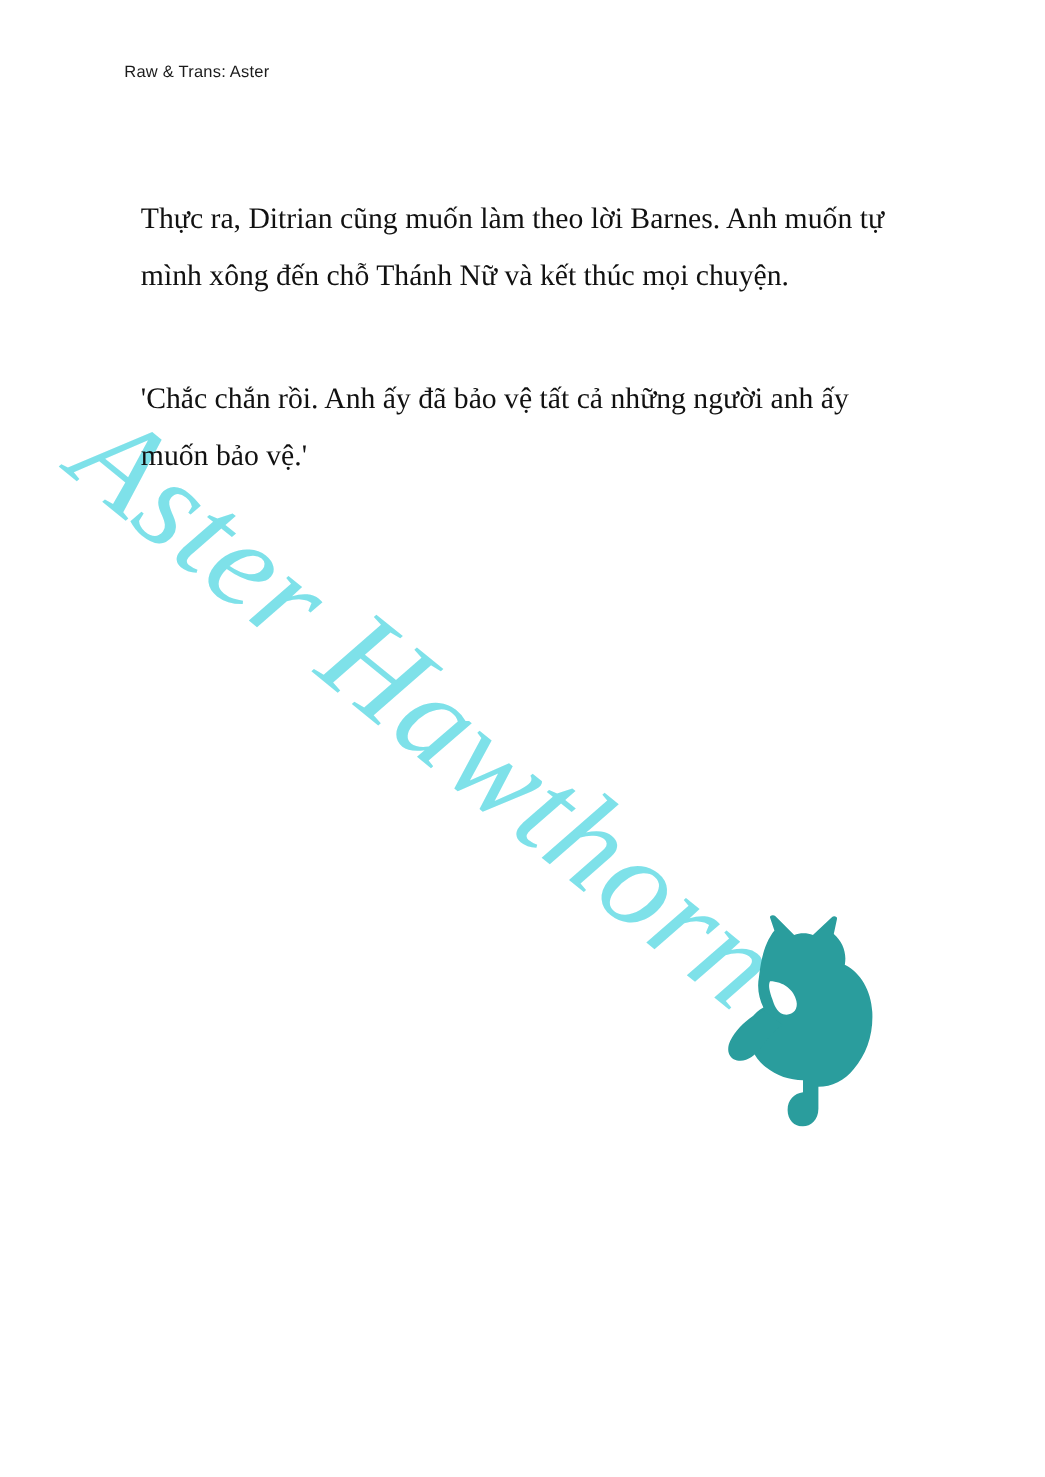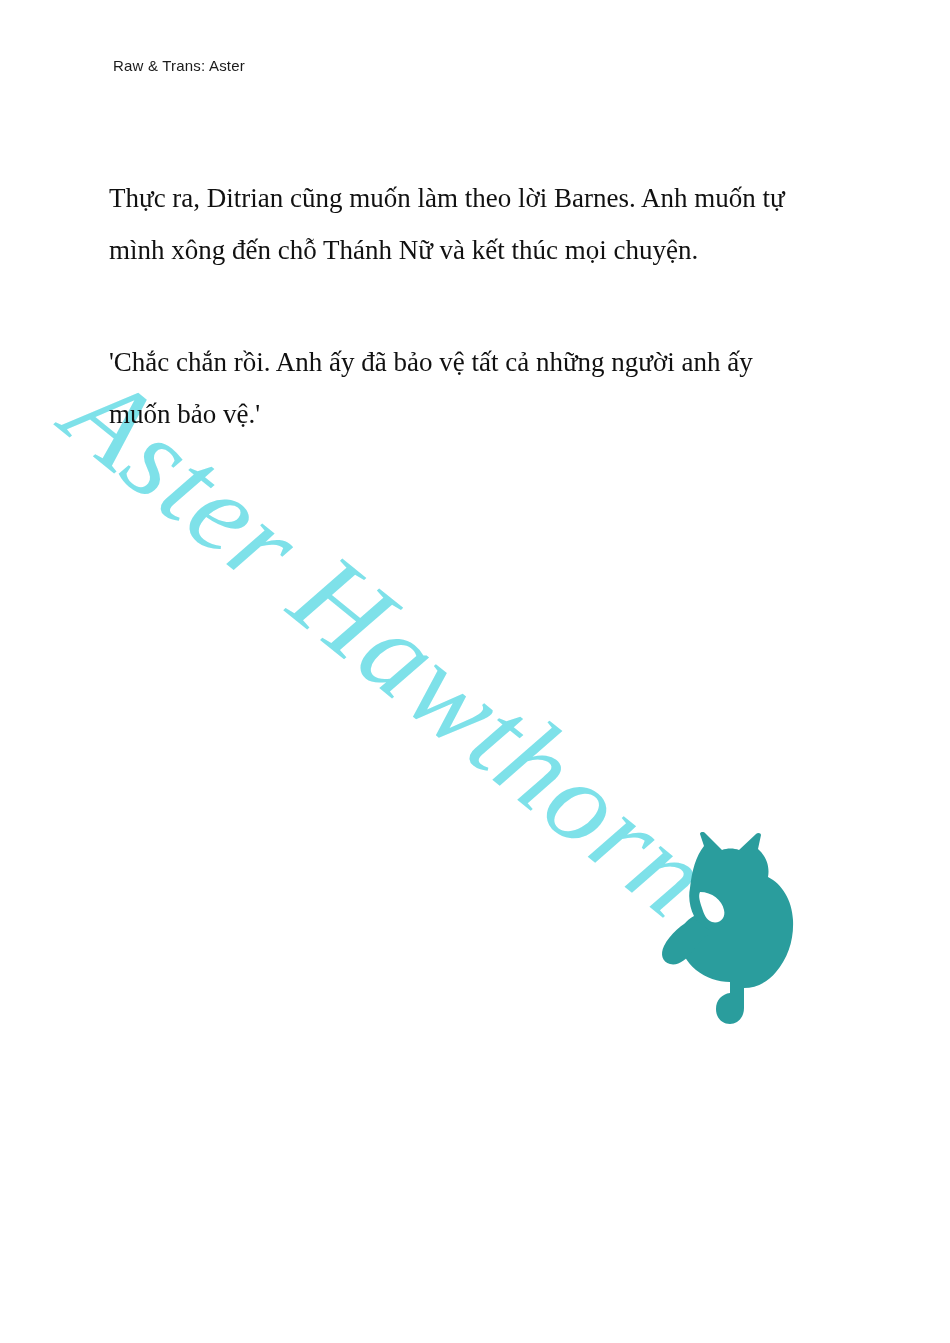--- a/index.html
+++ b/index.html
@@ -25,21 +25,21 @@
     font-size: 15px;
     line-height: 20px;
     color: #1b1b1b;
     letter-spacing: 0.2px;
     white-space: nowrap;
   }
 
   
   #content {
     position: absolute;
-    left: 109px;
+    left: 128px;
     top: 172px;
     width: 700px;
   }
   .para {
     font-family: "Liberation Serif", "DejaVu Serif", serif;
     font-size: 27px;
     line-height: 52px;
     color: #111111;
     margin: 0 0 60px 0;
     text-align: left;

